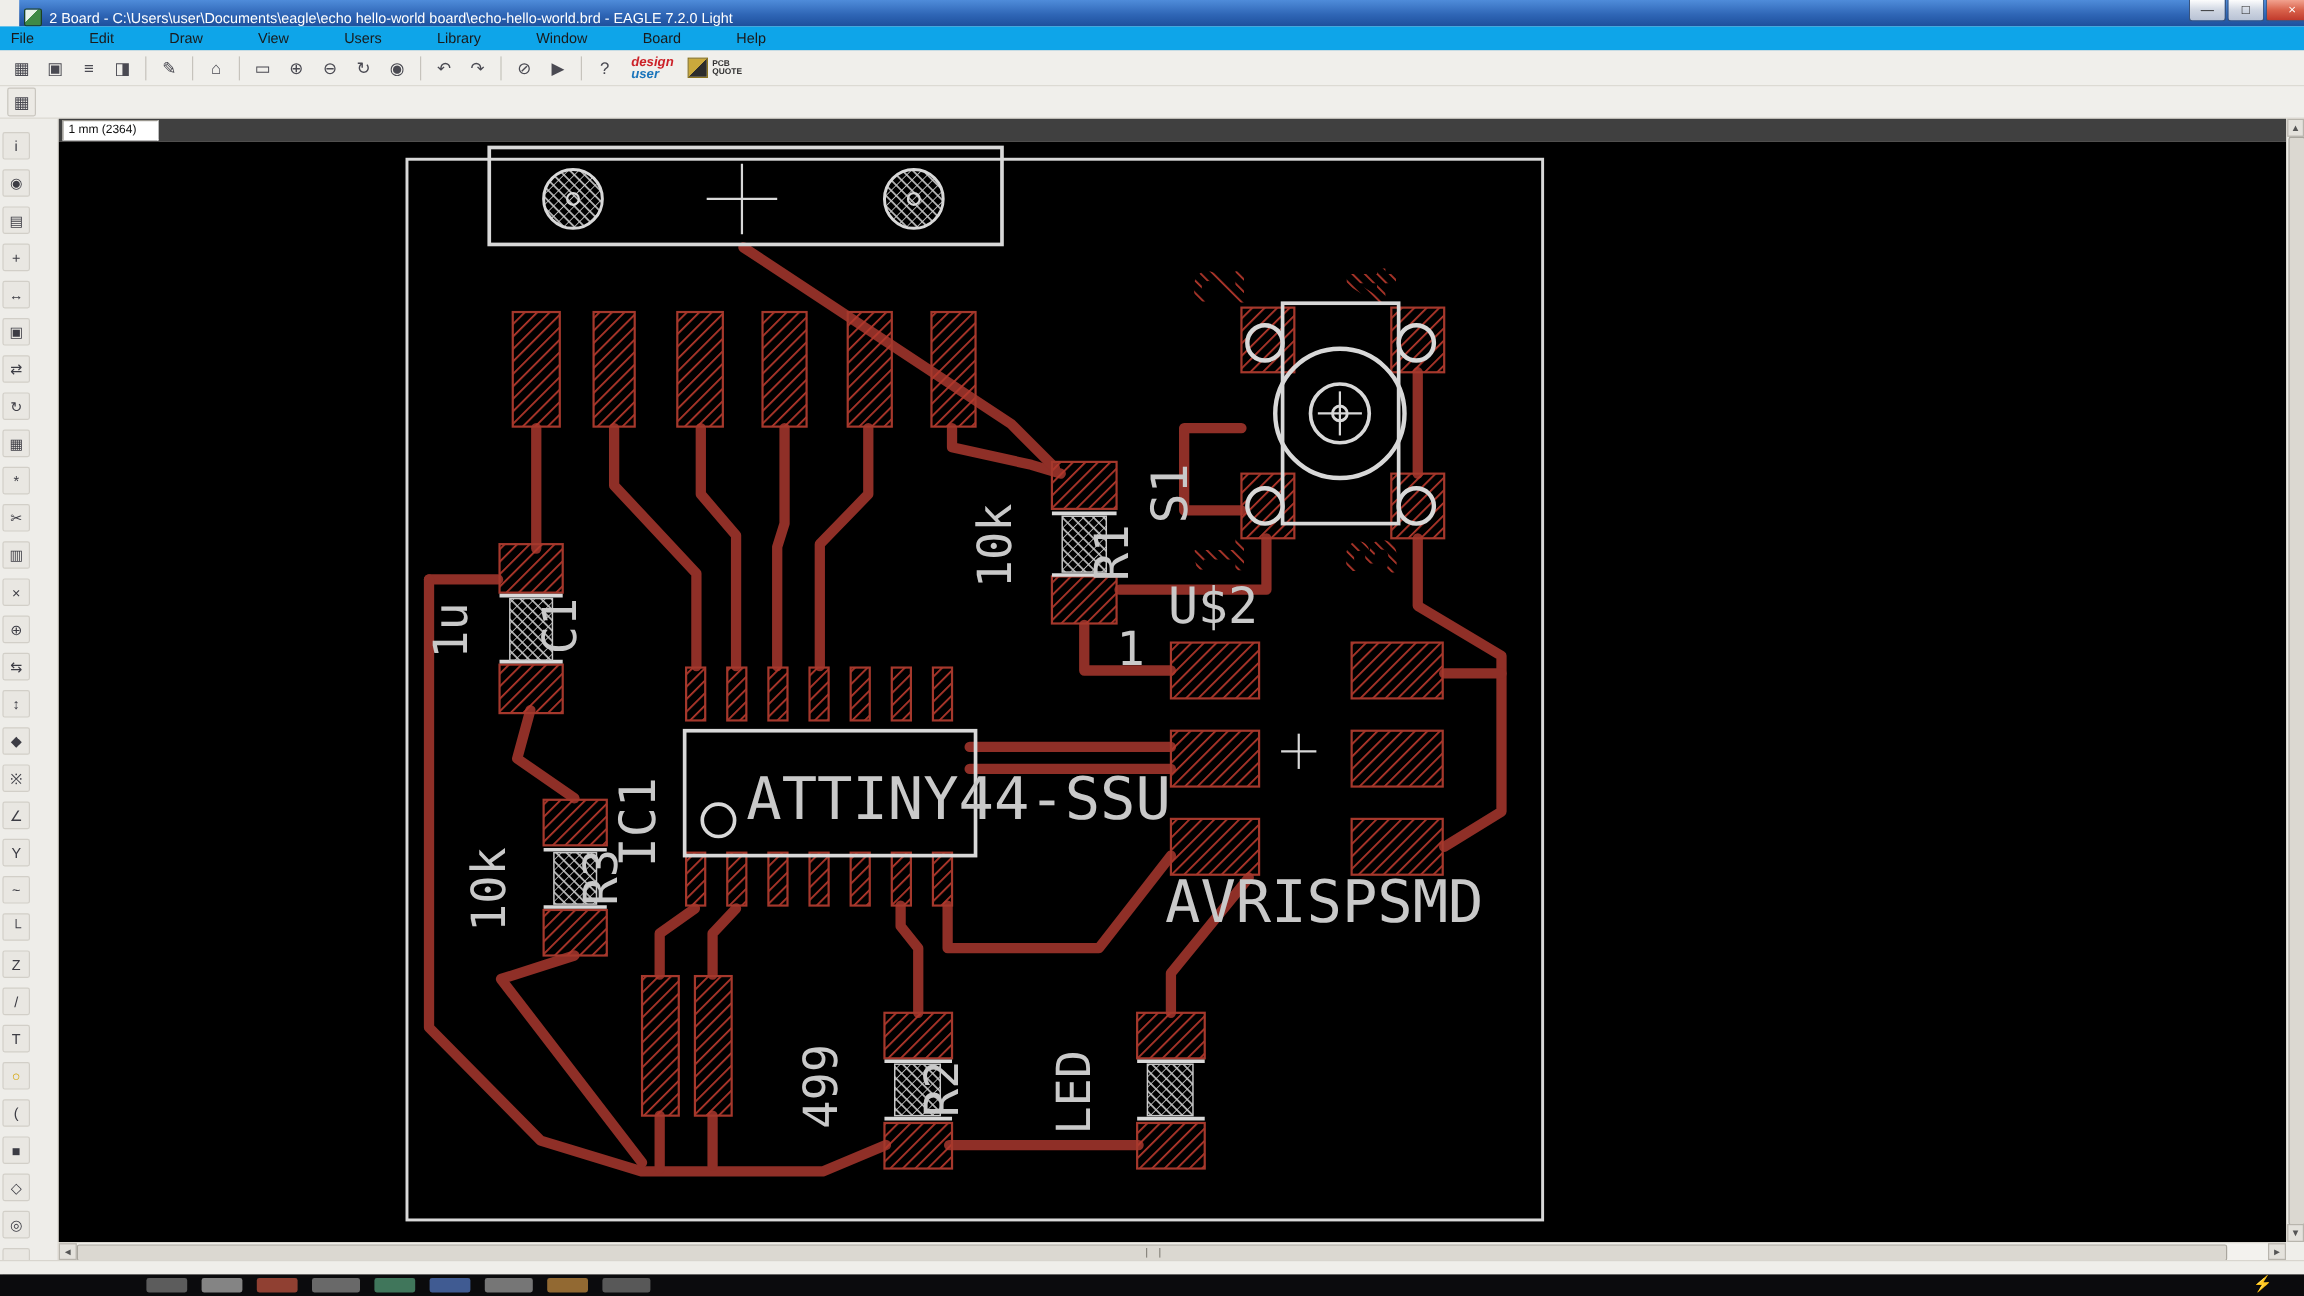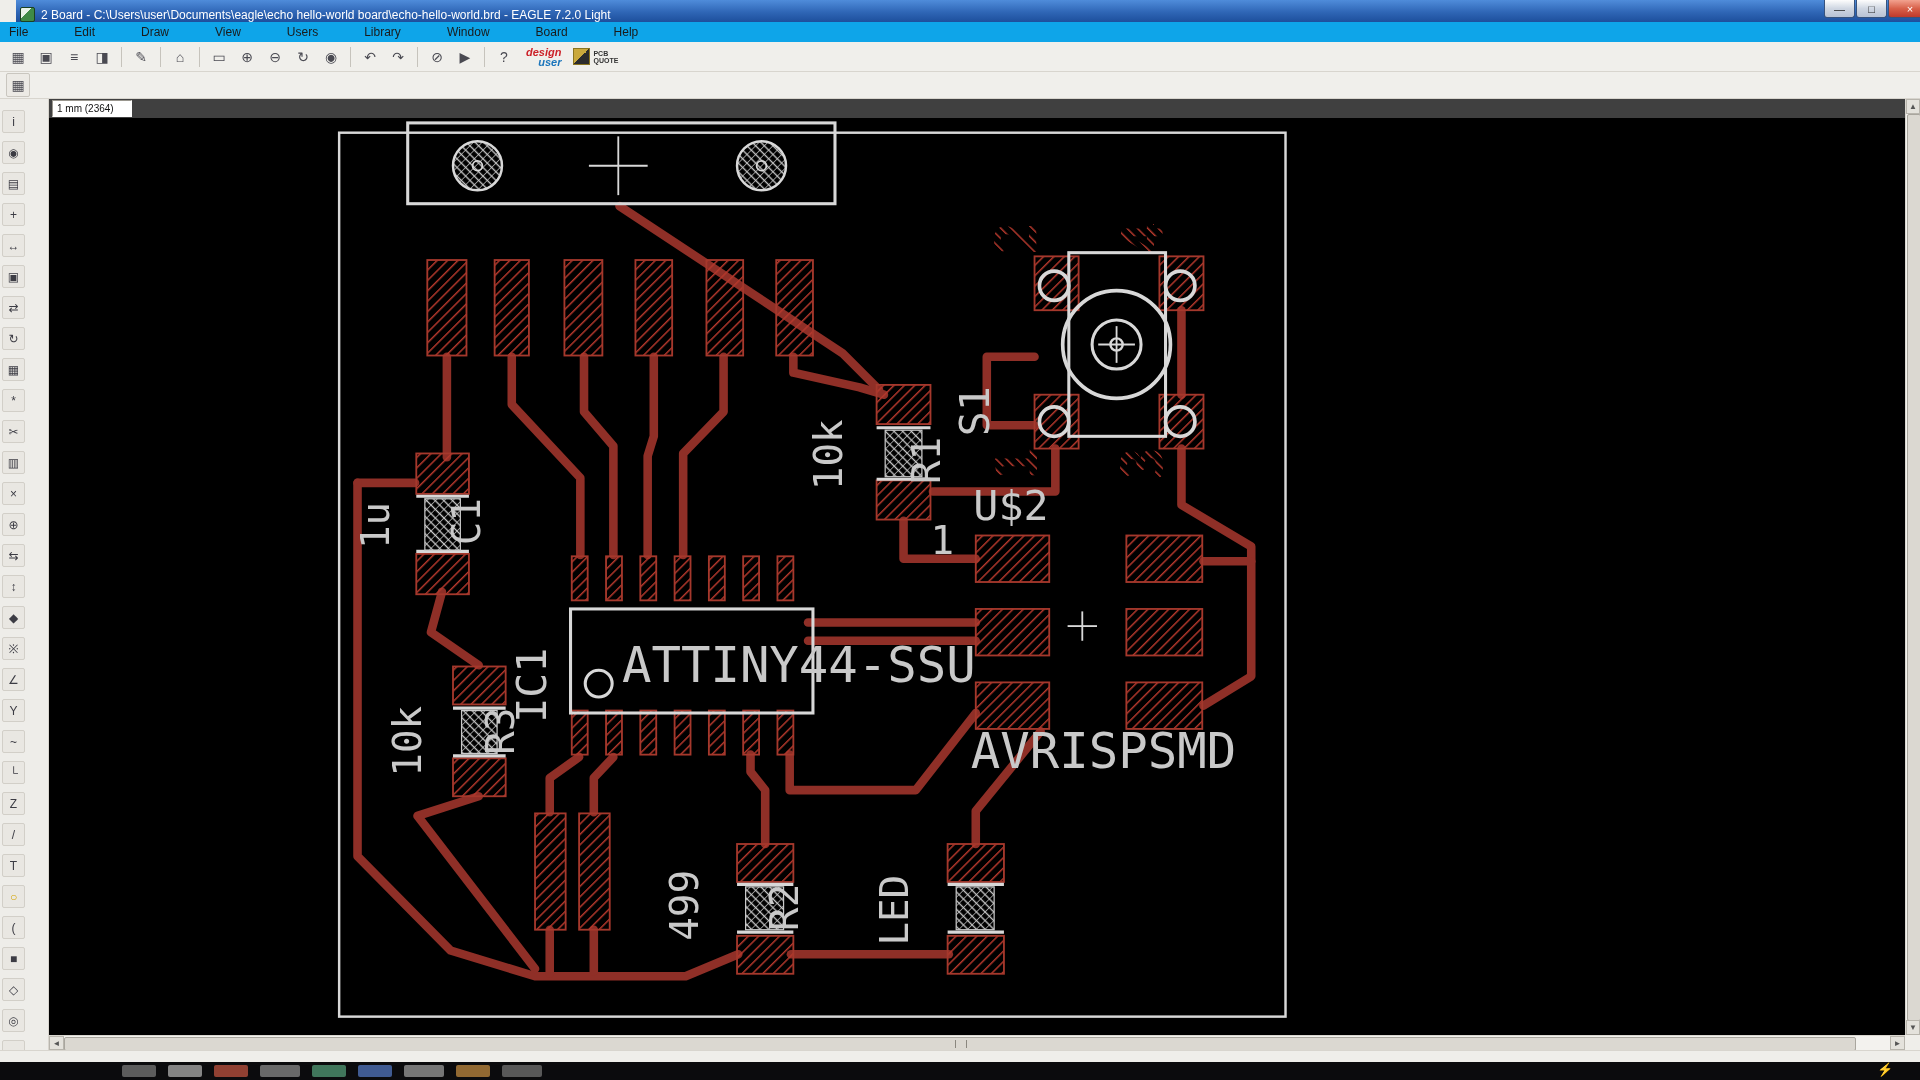--- a/index.html
+++ b/index.html
@@ -24,21 +24,21 @@
     background:#0ea5e9;border-bottom:1px solid #d8d5ce;display:flex;align-items:center;
     font-size:12px;color:#1a1a1a;gap:28px;}
   .menu-item{padding:2px 9px;}
 
   
   .toolbar{position:absolute;left:0;top:42px;width:1920px;height:30px;
     background:#f0efeb;border-bottom:1px solid #d8d5ce;display:flex;align-items:center;padding-left:4px;box-sizing:border-box;}
   .tbtn{width:24px;height:24px;margin:0 1px;display:flex;align-items:center;justify-content:center;
     font-size:14px;color:#4a4a52;border:1px solid transparent;border-radius:2px;}
   .tsep{width:1px;height:20px;background:#c6c3bc;margin:0 5px;}
-  .brand-dl{font-size:11px;font-style:italic;font-weight:bold;margin:0 8px;line-height:10px;text-align:right;}
+  .brand-dl{font-size:11px;font-style:italic;font-weight:bold;margin:0 8px;line-height:10px;}
   .brand-dl .d{color:#cc2229;}
   .brand-dl .l{color:#1b75bb;}
   .brand-pq{display:flex;align-items:center;margin:0 4px;}
   .pq-ico{width:15px;height:15px;background:linear-gradient(135deg,#caa93c 50%,#2c2c2c 50%);margin-right:3px;border:1px solid #8a7420;}
   .pq-txt{font-size:7px;line-height:7px;color:#333;font-weight:bold;}
 
   .parambar{position:absolute;left:0;top:72px;width:1920px;height:27px;
     background:#f0efeb;border-bottom:1px solid #d8d5ce;display:flex;align-items:center;padding-left:6px;box-sizing:border-box;}
   .gridbtn{width:22px;height:22px;display:flex;align-items:center;justify-content:center;
     font-size:14px;color:#4a4a52;border:1px solid #c9c6bf;border-radius:2px;background:#eceae5;}

